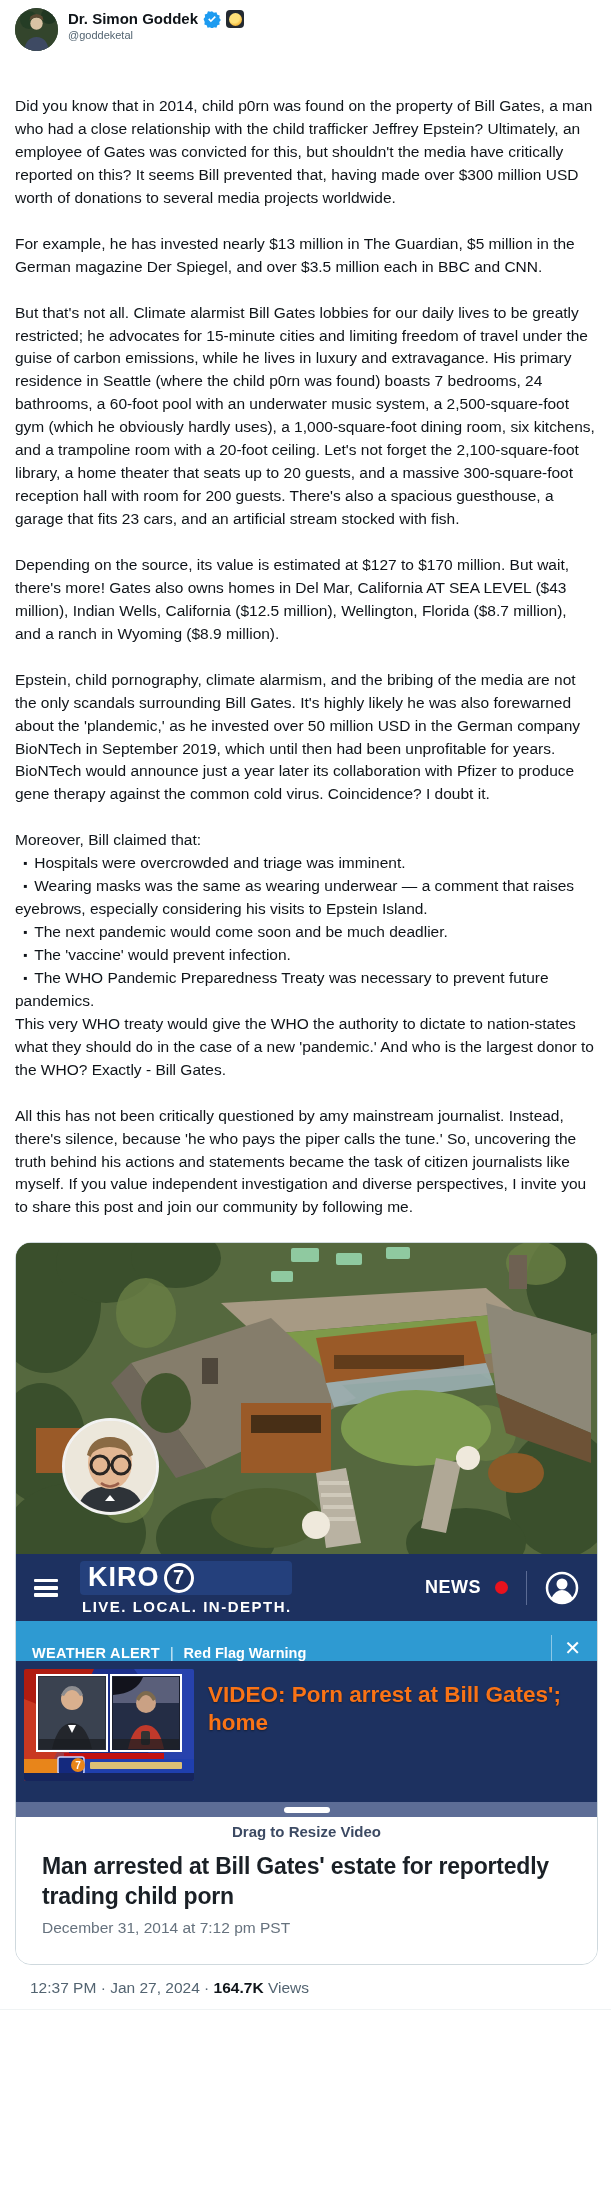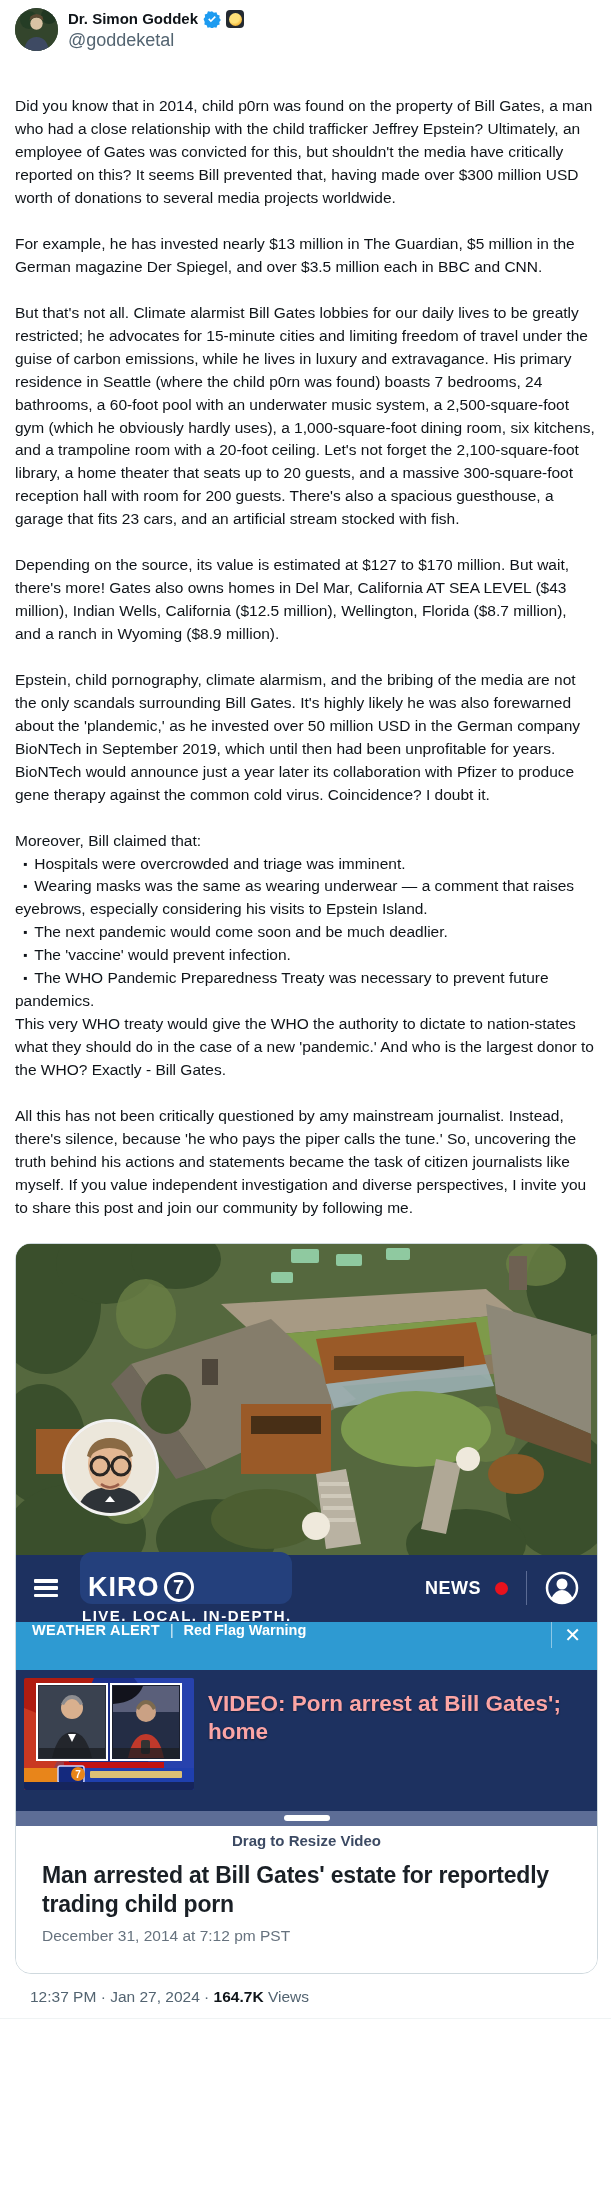--- a/index.html
+++ b/index.html
@@ -10,61 +10,61 @@
   .avatar{width:43px;height:43px;border-radius:50%;overflow:hidden;flex:0 0 auto;cursor:pointer;
     background:radial-gradient(circle at 50% 38%, #c9b69a 0 26%, #3e4a58 27% 55%, #2f4a33 56% 100%);}
   .avatar svg{display:block;}
   .hdr-names{display:flex;flex-direction:column;line-height:1.25;padding-top:2px;}
   .name-row{display:flex;align-items:center;gap:5px;}
   .name{font-weight:bold;font-size:15px;color:#0f1419;cursor:pointer;}
   .badge{width:18px;height:18px;display:inline-block;}
   .coin{width:18px;height:18px;border-radius:4px;background:#242a31;display:inline-flex;align-items:center;justify-content:center;}
   .coin i{display:block;width:13px;height:13px;border-radius:50%;
     background:radial-gradient(circle at 40% 35%, #ffe27a 0 45%, #f4b93c 70%, #c98a1e 100%);}
-  .handle{color:#536471;font-size:18px;}
+  .handle{color:#536471;font-size:11px;}
   
   .body-text{font-size:15.5px;line-height:1.48;color:#0f1419;margin-top:44px;}
   .body-text p{margin:0 0 23px 0;}
   .body-text p.tight{margin-bottom:0;}
   .bullet{margin:0;}
   .bullet .sq{font-size:12px;position:relative;top:-1px;padding:0 7px 0 8px;}
   .after-bullets{margin-top:23px;}
   
   .card{margin:16px 0 0 0;border:1px solid #cfd9de;border-radius:16px;overflow:hidden;width:581px;cursor:pointer;}
   .photo{position:relative;height:311px;background:#4a5b3a;}
   .photo svg{display:block;}
   .gates-circle{position:absolute;left:46px;top:175px;width:97px;height:97px;border-radius:50%;
     border:3px solid #f2f2f2;overflow:hidden;background:#e8e0d2;box-sizing:border-box;}
   
   .kiro-bar{height:67px;background:#1d3160;display:flex;align-items:center;padding:0 18px;position:relative;}
   .burger{width:24px;height:18px;display:flex;flex-direction:column;justify-content:space-between;cursor:pointer;margin-right:22px;}
   .burger span{display:block;height:3.5px;background:#fff;border-radius:1px;}
   .kiro-logo{display:flex;flex-direction:column;}
-  .kiro-top{display:flex;align-items:center;background:#24407c;padding:20px 6px 2px 8px;border-radius:12px;}
+  .kiro-top{display:flex;align-items:center;background:#24407c;padding:2px 6px 2px 8px;border-radius:4px;}
   .kiro-word{color:#fff;font-weight:bold;font-size:27px;letter-spacing:1px;line-height:1;}
   .seven{width:30px;height:30px;border-radius:50%;border:3px solid #fff;color:#fff;font-weight:bold;font-size:20px;
     display:flex;align-items:center;justify-content:center;margin-left:4px;box-sizing:border-box;background:#1d3160;}
   .tagline{color:#fff;font-size:15px;font-weight:bold;letter-spacing:1.5px;margin-top:3px;padding-left:2px;}
   .kiro-right{margin-left:auto;display:flex;align-items:center;gap:14px;}
   .watch{color:#fff;font-weight:bold;font-size:18px;letter-spacing:.5px;cursor:pointer;}
   .live-dot{width:13px;height:13px;border-radius:50%;background:#e8121d;}
   .vdiv{width:1px;height:34px;background:#5b6b94;margin:0 4px;}
   .acct{width:34px;height:34px;cursor:pointer;}
   
-  .alert-bar{height:48px;background:#2e9ad2;display:flex;align-items:flex-start;padding:0 16px;color:#fff;}
+  .alert-bar{height:40px;background:#2e9ad2;display:flex;align-items:flex-end;padding:0 16px;color:#fff;}
   .alert-label{font-weight:bold;font-size:14.5px;letter-spacing:.3px;}
   .alert-sep{margin:0 10px;font-size:14px;opacity:.85;}
   .alert-text{font-weight:bold;font-size:14.5px;}
   .alert-close{margin-left:auto;display:flex;align-items:center;gap:12px;}
   .alert-close .thin{width:1px;height:26px;background:rgba(255,255,255,.45);}
   .x-icon{color:#fff;font-size:20px;font-weight:bold;cursor:pointer;line-height:1;}
   
   .video-sec{height:141px;background:#1d3160;display:flex;align-items:flex-start;padding:8px;box-sizing:border-box;gap:14px;}
   .thumb{width:170px;height:112px;flex:0 0 auto;border-radius:2px;overflow:hidden;cursor:pointer;}
-  .video-title{color:#fca5a5;font-weight:bold;font-size:22.5px;line-height:1.25;padding-top:12px;padding-right:6px;
+  .video-title{color:#f97316;font-weight:bold;font-size:22.5px;line-height:1.25;padding-top:12px;padding-right:6px;
     text-shadow:0 1px 2px rgba(0,0,0,.4);}
   .drag-bar{height:15px;background:#5d6d96;position:relative;cursor:row-resize;}
   .drag-handle{position:absolute;left:50%;top:50%;transform:translate(-50%,-50%);width:46px;height:6px;border-radius:3px;background:#fff;}
   
   .news-bottom{height:147px;background:#fff;box-sizing:border-box;padding-top:6px;}
   .drag-label{text-align:center;color:#3c4a63;font-weight:bold;font-size:15px;margin-bottom:12px;}
   .news-label{color:#5a6572;font-weight:bold;font-size:14px;letter-spacing:.5px;margin:0 0 6px 26px;}
   .headline{color:#1a2026;font-weight:bold;font-size:23px;line-height:1.28;margin:0 30px 8px 26px;letter-spacing:-.2px;}
   .art-date{color:#66727e;font-size:15.5px;margin-left:26px;}
   

